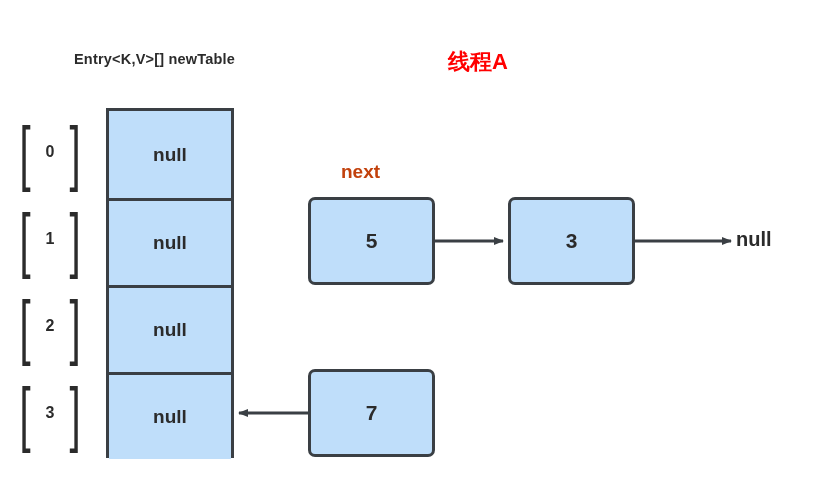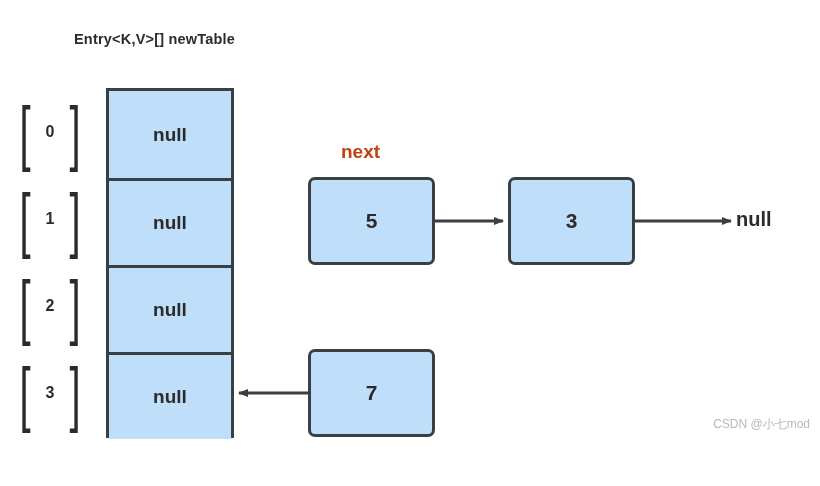--- a/index.html
+++ b/index.html
@@ -10,20 +10,21 @@
   body {
     font-family: "Liberation Sans", "DejaVu Sans", sans-serif;
     -webkit-font-smoothing: antialiased;
   }
   #canvas {
     position: relative;
     width: 820px;
     height: 439px;
     background: #ffffff;
     overflow: hidden;
+    margin-top: 20px;
   }
 
   
   .table-title {
     position: absolute;
     left: 74px;
     top: 31px;
     font-size: 14.5px;
     font-weight: bold;
     color: #2b2b2b;
@@ -158,20 +159,21 @@
     white-space: nowrap;
   }
 </style>
 </head>
 <body>
 
 <div id="canvas">
 
   <div class="table-title">Entry&lt;K,V&gt;[] newTable</div>
 
+  <div class="thread-label">线程A</div>
 
   <div class="index-item ix0">
     <span class="bracket">[</span>
     <span class="index-num">0</span>
     <span class="bracket">]</span>
   </div>
   <div class="index-item ix1">
     <span class="bracket">[</span>
     <span class="index-num">1</span>
     <span class="bracket">]</span>
@@ -214,15 +216,14 @@
       </marker>
     </defs>
 
     <line x1="435" y1="221" x2="503" y2="221" stroke="#3a3f44" stroke-width="3" marker-end="url(#arrowRight)"></line>
 
     <line x1="635" y1="221" x2="731" y2="221" stroke="#3a3f44" stroke-width="3" marker-end="url(#arrowRight)"></line>
 
     <line x1="308" y1="393" x2="239" y2="393" stroke="#3a3f44" stroke-width="3" marker-end="url(#arrowLeftM)"></line>
   </svg>
 
-  <div class="watermark">CSDN @小七mod</div>
 
 </div>
 
 </body></html>

